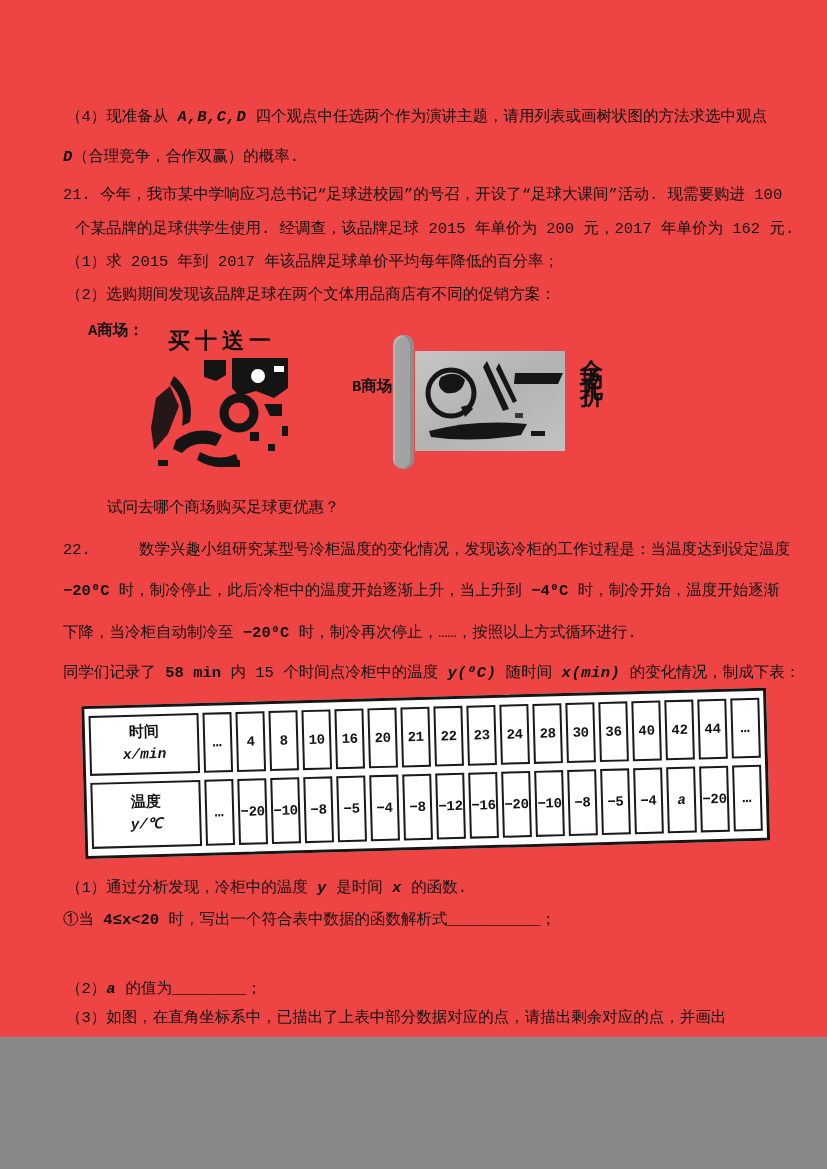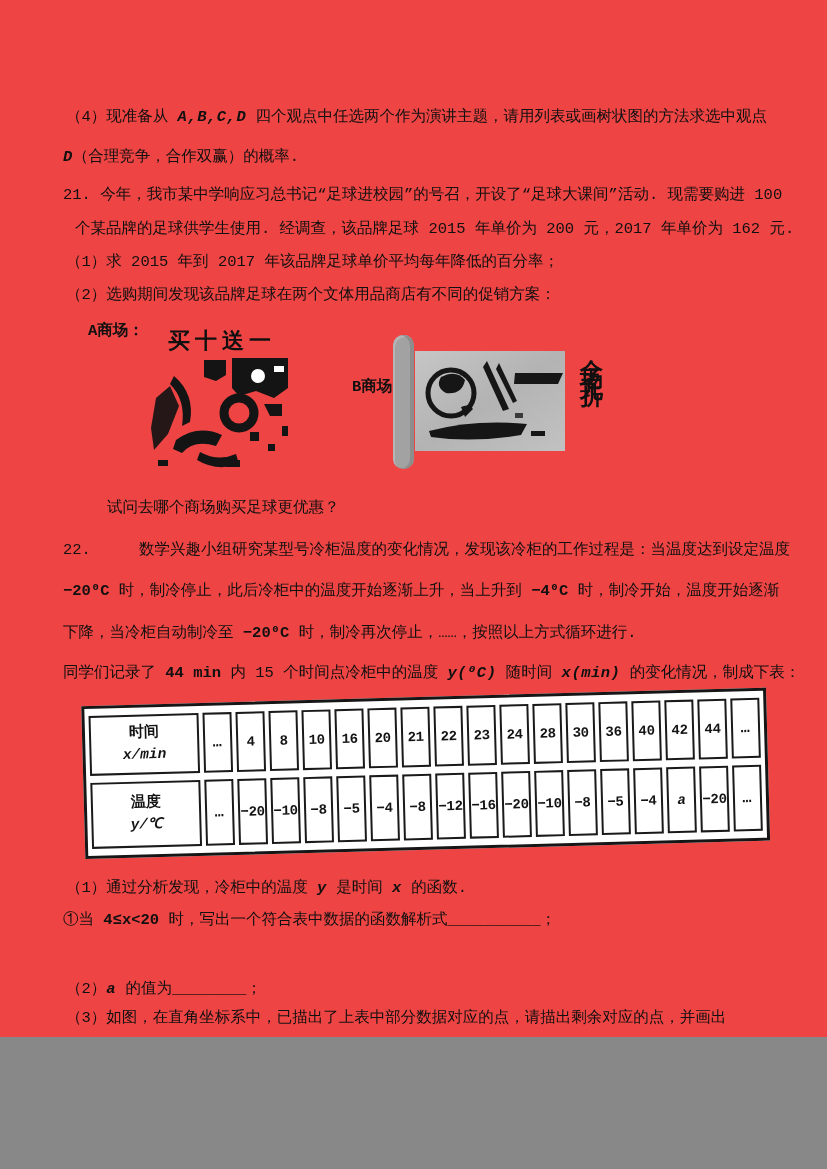--- a/index.html
+++ b/index.html
@@ -97,21 +97,21 @@
       </svg>
     </div>
     <div class="btext">全场九折</div>
   </div>
 
   <div class="ln" style="left:63px;top:499px;margin-left:44px;">试问去哪个商场购买足球更优惠？</div>
 
   <div class="ln" style="left:63px;top:541px;"><span>22.</span><span style="display:inline-block;width:48px;"></span><span>数学兴趣小组研究某型号冷柜温度的变化情况，发现该冷柜的工作过程是：当温度达到设定温度</span></div>
   <div class="ln" style="left:63px;top:582px;"><span class="m">−20⁰C</span><span> 时，制冷停止，此后冷柜中的温度开始逐渐上升，当上升到 </span><span class="m">−4⁰C</span><span> 时，制冷开始，温度开始逐渐</span></div>
   <div class="ln" style="left:63px;top:624px;"><span>下降，当冷柜自动制冷至 </span><span class="m">−20⁰C</span><span> 时，制冷再次停止，……，按照以上方式循环进行.</span></div>
-  <div class="ln" style="left:63px;top:664px;"><span>同学们记录了 </span><span class="m">44 min</span><span> 内 15 个时间点冷柜中的温度 </span><span class="mi">y(⁰C)</span><span> 随时间 </span><span class="mi">x(min)</span><span> 的变化情况，制成下表：</span></div>
+  <div class="ln" style="left:63px;top:664px;"><span>同学们记录了 </span><span class="m">58 min</span><span> 内 15 个时间点冷柜中的温度 </span><span class="mi">y(⁰C)</span><span> 随时间 </span><span class="mi">x(min)</span><span> 的变化情况，制成下表：</span></div>
 
   <div class="twrap">
     <table class="ttable">
       <tbody>
           <tr class="row-time">
         <td class="td-label"><span>时间</span><br><span class="unit">x/min</span></td>
         <td class="td-num dots">…</td>
         <td class="td-num">4</td>
         <td class="td-num">8</td>
         <td class="td-num">10</td>

